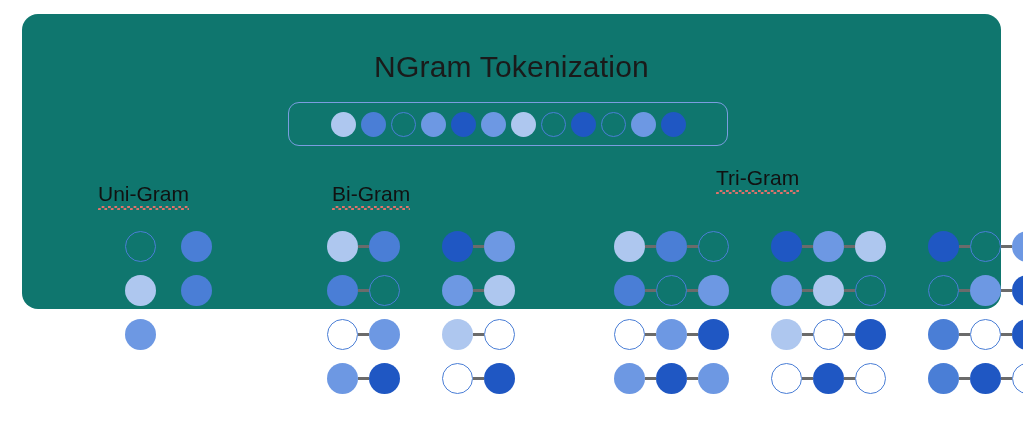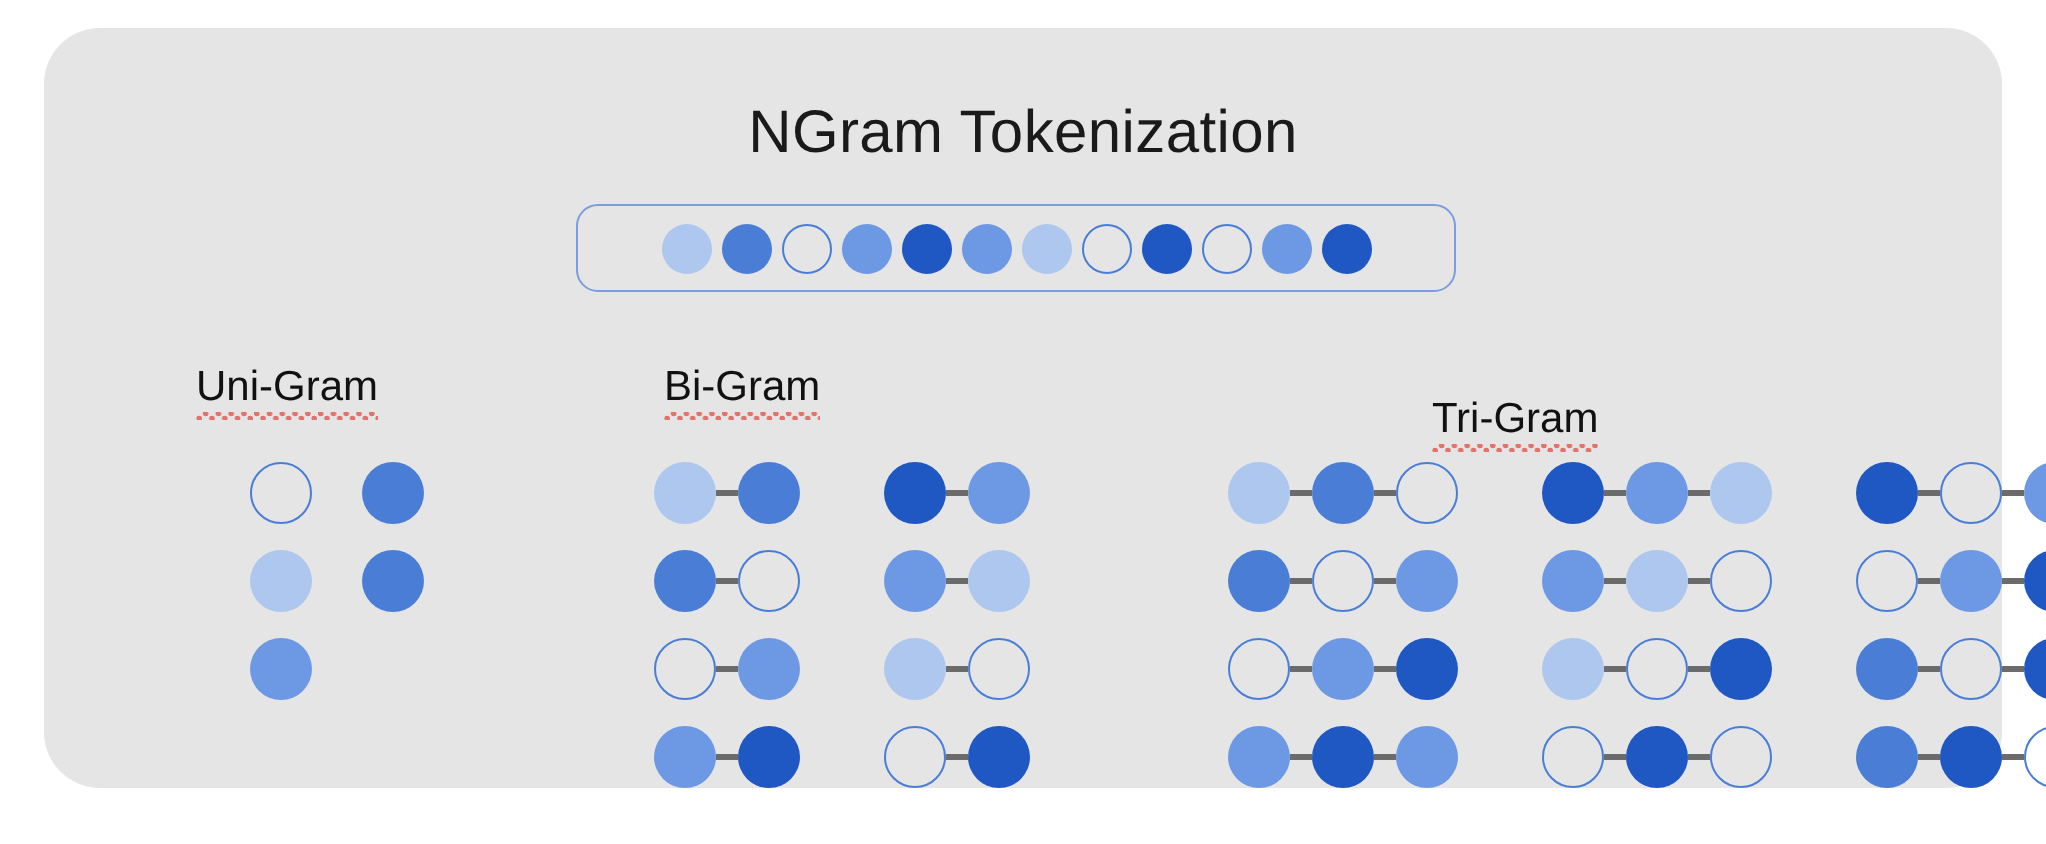--- a/index.html
+++ b/index.html
@@ -3,23 +3,23 @@
 <meta charset="utf-8">
 <style>
   html,body{margin:0;padding:0;background:#ffffff;}
   body{
     width:1023px;height:422px;overflow:hidden;
     font-family:"Liberation Sans","DejaVu Sans",sans-serif;
     -webkit-font-smoothing:antialiased;
   }
   #card{
     position:absolute;left:22px;top:14px;
-    width:979px;height:380px;
-    background:#e5e5e5;
-    border-radius:28px;
+    width:979px;height:295px;
+    background:#0f766e;
+    border-radius:16px;
   }
   #title{
     position:absolute;left:0;top:36px;width:100%;
     text-align:center;
     font-size:30px;color:#1a1a1a;font-weight:400;
     letter-spacing:.2px;
   }
   
   #strip{
     position:absolute;left:266px;top:88px;
@@ -49,21 +49,21 @@
   .heading .txt{position:relative;display:inline-block;padding-bottom:3px;}
   .heading .squiggle{
     position:absolute;left:0;right:0;bottom:-1px;height:4px;
     background-image:radial-gradient(circle at 1.6px 3.2px, #e2726a 1.3px, transparent 1.5px),
                      radial-gradient(circle at 4.8px 0.8px, #e2726a 1.3px, transparent 1.5px);
     background-size:6.4px 4px;
     background-repeat:repeat-x;
   }
   #h-uni{left:76px;top:168px;text-align:center;}
   #h-bi{left:310px;top:168px;}
-  #h-tri{left:694px;top:184px;}
+  #h-tri{left:694px;top:152px;}
 
   
   .group{position:absolute;}
   .grow{display:flex;align-items:center;height:33px;margin-bottom:11px;}
   .cell{display:flex;align-items:center;}
   .bigdot{
     width:31px;height:31px;border-radius:50%;
     flex:0 0 auto;box-sizing:border-box;
   }
   .link{width:11px;height:2.5px;background:#6b6b6b;flex:0 0 auto;}

